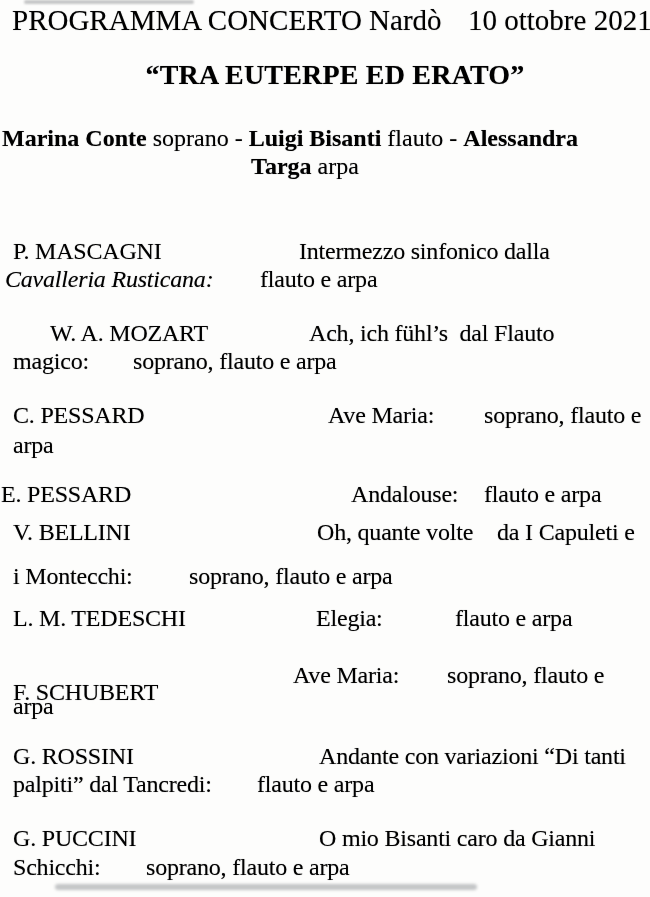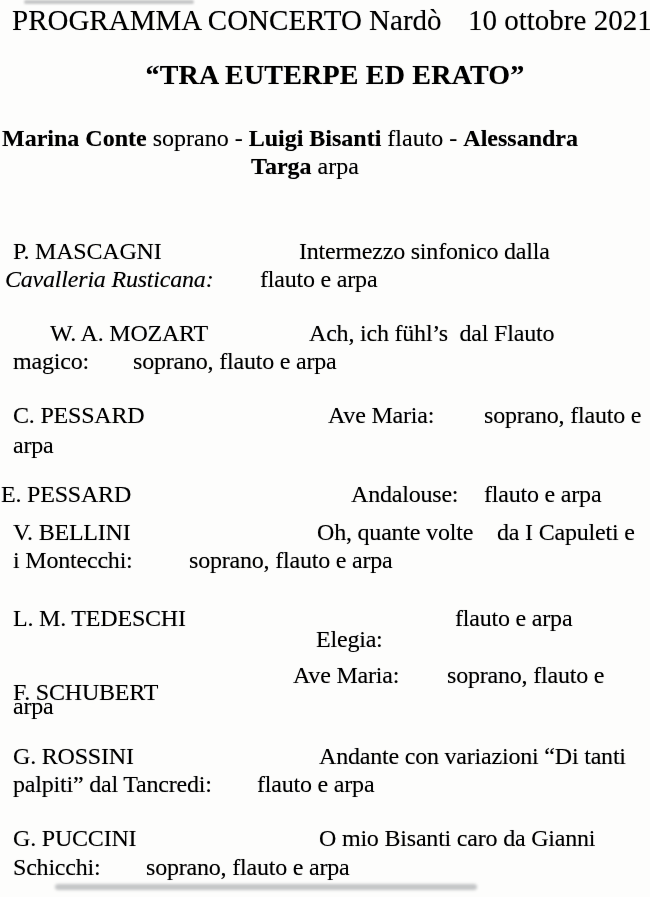--- a/index.html
+++ b/index.html
@@ -92,24 +92,24 @@
       </div>
       <div>
         <div class="pline txt" style="top: 402px;"><span class="seg" style="left: 13px;">C. PESSARD</span><span class="seg" style="left: 328px;">Ave Maria:</span><span class="seg" style="left: 484px;">soprano, flauto e</span></div>
         <div class="pline txt" style="top: 432px;"><span class="seg" style="left: 13px;">arpa</span></div>
       </div>
       <div>
         <div class="pline txt" style="top: 481px;"><span class="seg" style="left: 1px;">E. PESSARD</span><span class="seg" style="left: 323px; margin-left: 28px;">Andalouse:</span><span class="seg" style="left: 484px;">flauto e arpa</span></div>
       </div>
       <div>
         <div class="pline txt" style="top: 519px;"><span class="seg" style="left: 13px;">V. BELLINI</span><span class="seg" style="left: 317px;">Oh, quante volte</span><span class="seg" style="left: 497px;">da I Capuleti e</span></div>
-        <div class="pline txt" style="top: 547px;"><span class="seg" style="left: 13px;">i Montecchi:</span><span class="seg" style="left: 189px;">soprano, flauto e arpa</span></div>
+        <div class="pline txt" style="top: 563px;"><span class="seg" style="left: 13px;">i Montecchi:</span><span class="seg" style="left: 189px;">soprano, flauto e arpa</span></div>
       </div>
       <div>
-        <div class="pline txt" style="top: 605px;"><span class="seg" style="left: 13px;">L. M. TEDESCHI</span><span class="seg" style="left: 316px; margin-top: 21px;">Elegia:</span><span class="seg" style="left: 455px;">flauto e arpa</span></div>
+        <div class="pline txt" style="top: 605px;"><span class="seg" style="left: 13px;">L. M. TEDESCHI</span><span class="seg" style="left: 316px;">Elegia:</span><span class="seg" style="left: 455px;">flauto e arpa</span></div>
       </div>
       <div>
         <div class="pline txt" style="top: 662px;"><span class="seg" style="left: 13px; margin-top: 17px;">F. SCHUBERT</span><span class="seg" style="left: 293px;">Ave Maria:</span><span class="seg" style="left: 447px;">soprano, flauto e</span></div>
         <div class="pline txt" style="top: 693px;"><span class="seg" style="left: 13px;">arpa</span></div>
       </div>
       <div>
         <div class="pline txt" style="top: 743px;"><span class="seg" style="left: 13px;">G. ROSSINI</span><span class="seg" style="left: 319px;">Andante con variazioni “Di tanti</span></div>
         <div class="pline txt" style="top: 771px;"><span class="seg" style="left: 13px;">palpiti” dal Tancredi:</span><span class="seg" style="left: 257px;">flauto e arpa</span></div>
       </div>
       <div>

